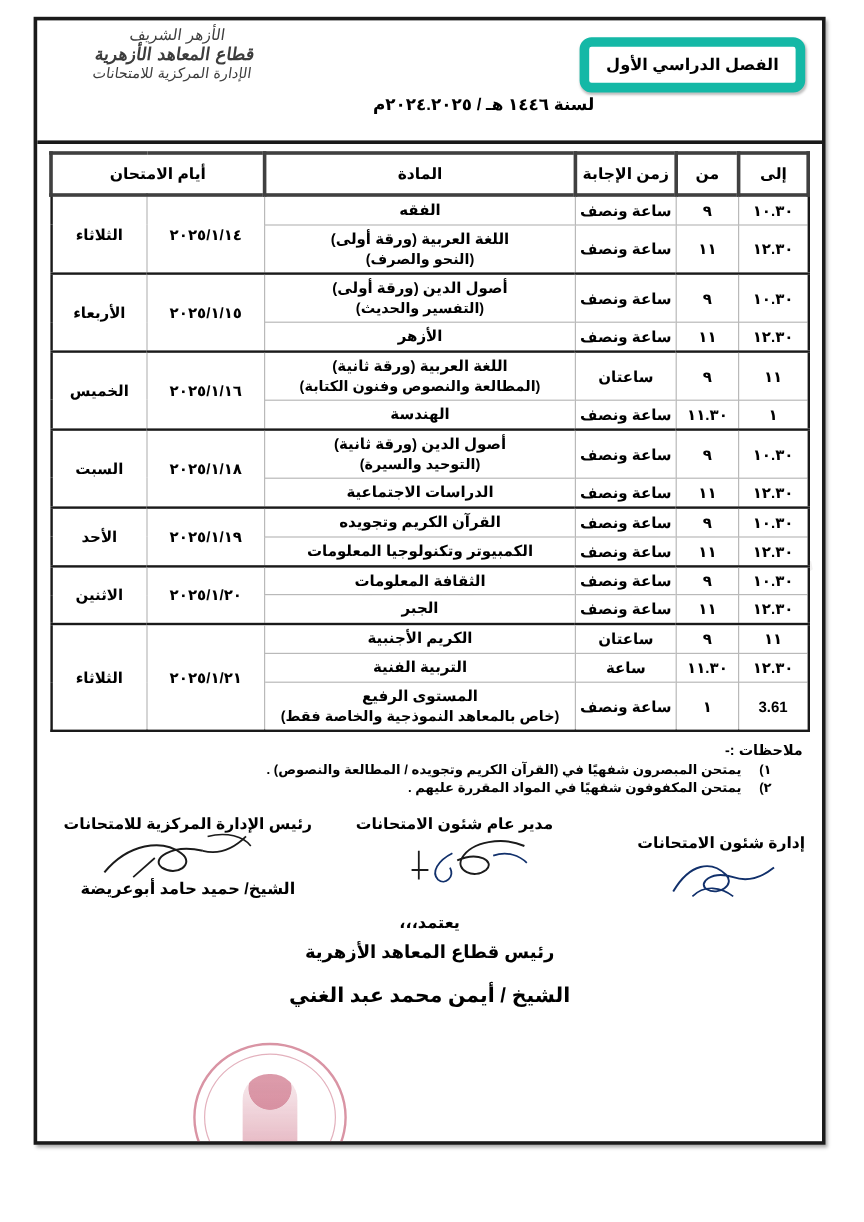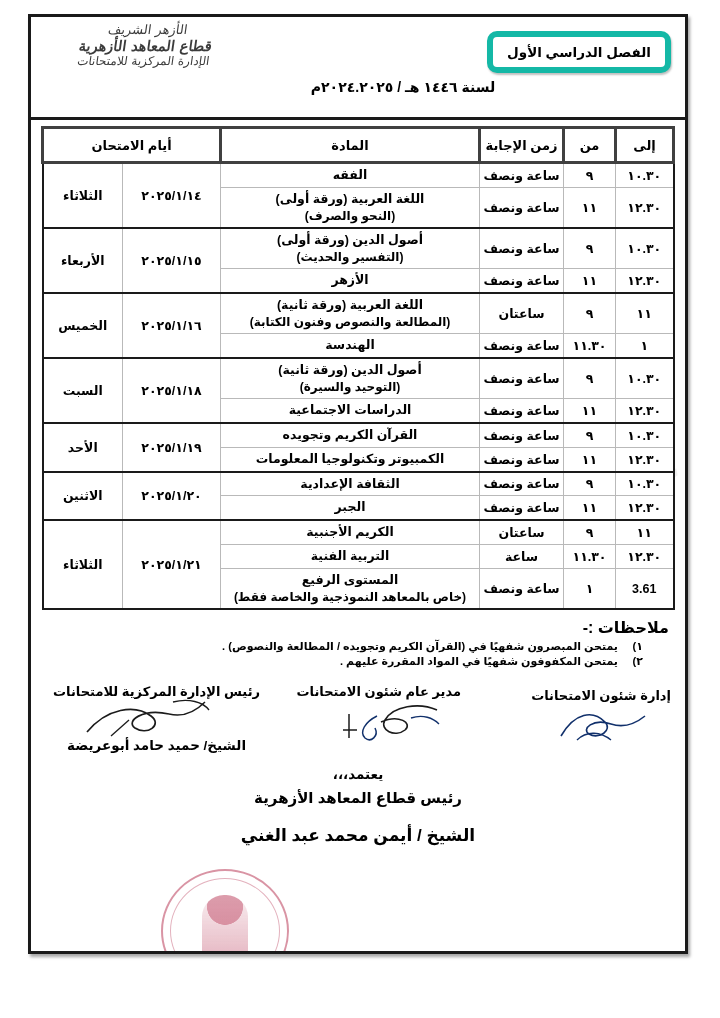--- a/index.html
+++ b/index.html
@@ -51,21 +51,21 @@
     height: 100px;
     border-bottom: 3px solid #1a1a1a;
     z-index: 2;
   }
   .term-box {
     position: absolute;
     right: 14px;
     top: 14px;
     width: 172px;
     height: 30px;
-    border: 6px solid #14b8a6;
+    border: 8px solid #14b8a6;
     border-radius: 10px;
     display: flex;
     align-items: center;
     justify-content: center;
     font-size: 13.5px;
     font-weight: bold;
     background: #fff;
     box-shadow: 1px 2px 2px rgba(0,0,0,0.25);
   }
   .logo {
@@ -161,21 +161,21 @@
   col.c-day  { width: 80px; }
 
   
   .notes {
     position: relative;
     margin: 8px 16px 0 16px;
     z-index: 2;
     direction: rtl;
   }
   .notes-title {
-    font-size: 16px;
+    font-size: 12px;
     font-weight: bold;
     margin-bottom: 3px;
   }
   .note-line {
     font-size: 11px;
     font-weight: bold;
     margin: 2px 26px 2px 0;
   }
   .note-num { display: inline-block; min-width: 22px; }
 
@@ -186,21 +186,21 @@
     height: 76px;
     z-index: 2;
   }
   .sig {
     position: absolute;
     text-align: center;
     font-size: 13px;
     font-weight: bold;
     white-space: nowrap;
   }
-  .sig-right { right: 0; top: 4px; }
+  .sig-right { right: 0; top: 16px; }
   .sig-mid   { right: 210px; top: 0; }
   .sig-left  { left: 8px; top: 0; }
   .sig-name  { font-size: 13.5px; font-weight: bold; margin-top: 38px; }
 
   .scribble { position: absolute; pointer-events: none; }
 
   
   .approve {
     position: relative;
     margin-top: 6px;
@@ -349,21 +349,21 @@
           <tr>
             <td class="col-to">١٢.٣٠</td>
             <td class="col-from">١١</td>
             <td class="col-dur">ساعة ونصف</td>
             <td class="subject">الكمبيوتر وتكنولوجيا المعلومات</td>
           </tr>
           <tr class="grp-top">
             <td class="col-to">١٠.٣٠</td>
             <td class="col-from">٩</td>
             <td class="col-dur">ساعة ونصف</td>
-            <td class="subject">الثقافة الإعدادية</td>
+            <td class="subject">الثقافة المعلومات</td>
             <td class="date" rowspan="2">٢٠٢٥/١/٢٠</td>
             <td class="day" rowspan="2">الاثنين</td>
           </tr>
           <tr>
             <td class="col-to">١٢.٣٠</td>
             <td class="col-from">١١</td>
             <td class="col-dur">ساعة ونصف</td>
             <td class="subject">الجبر</td>
           </tr>
           <tr class="grp-top">

